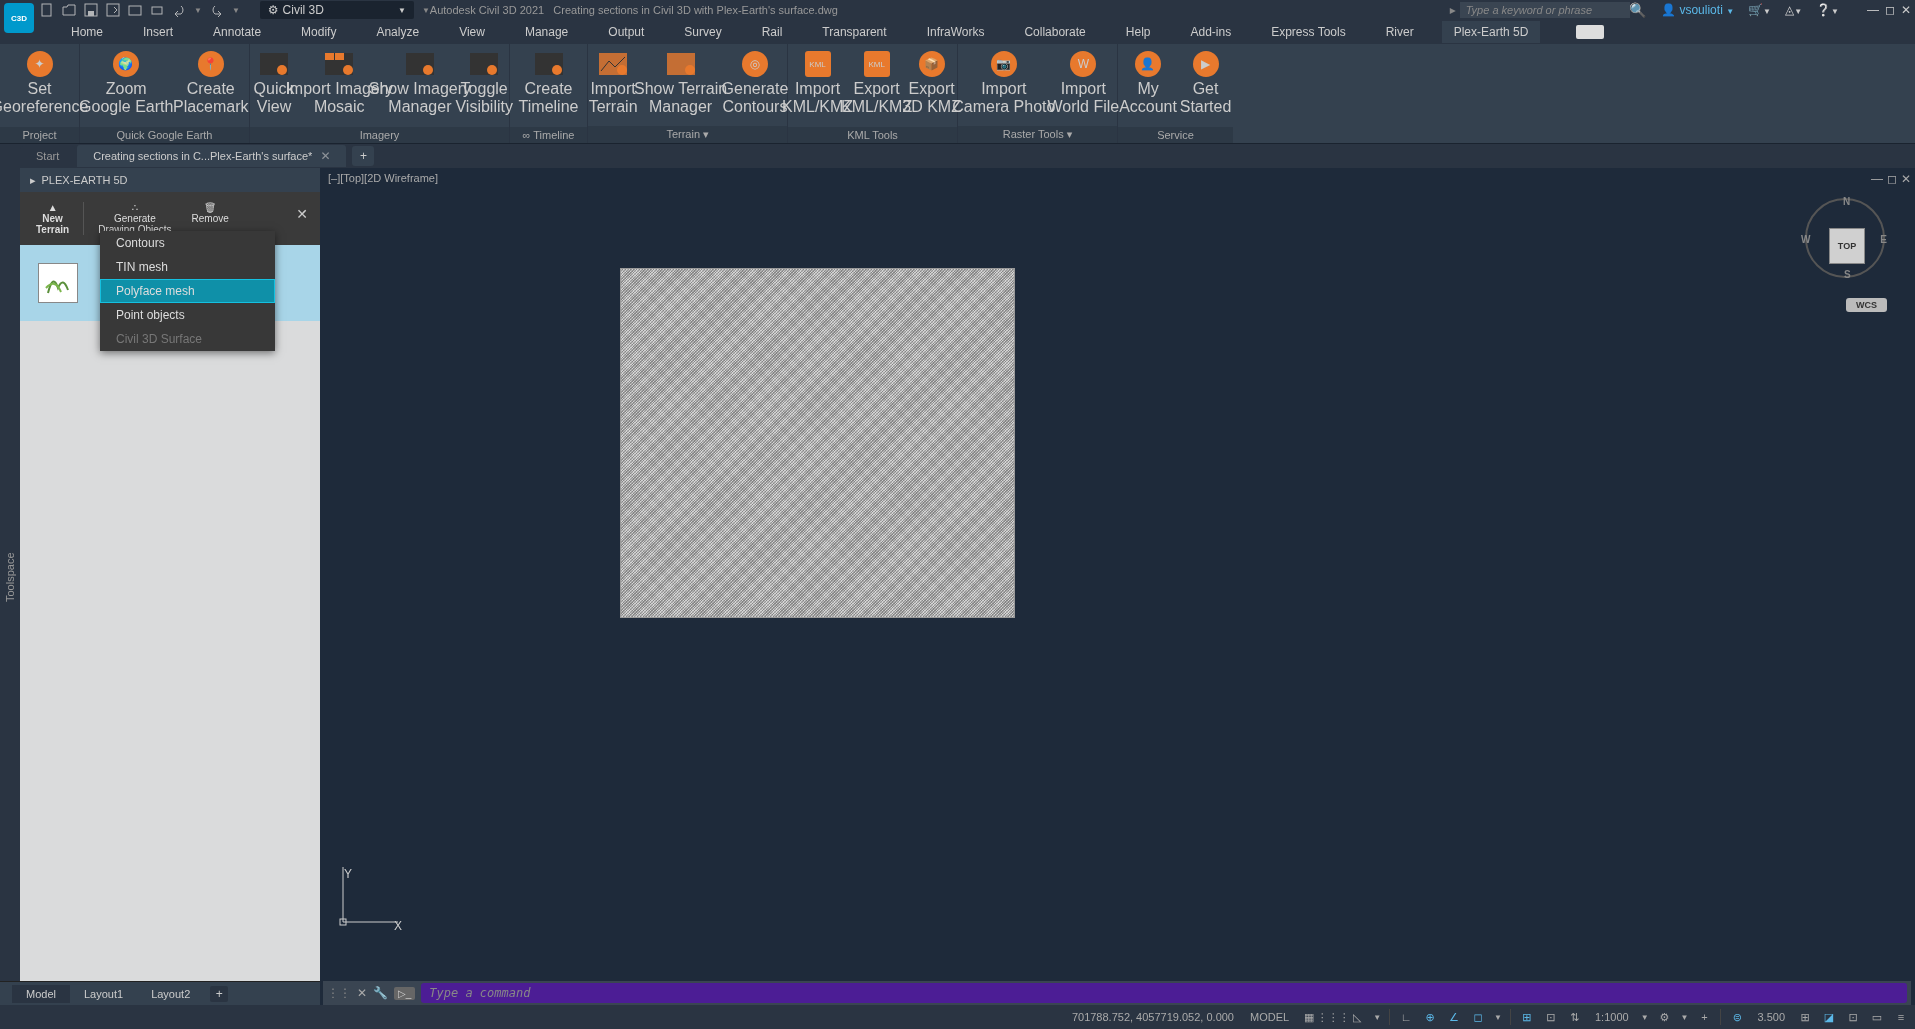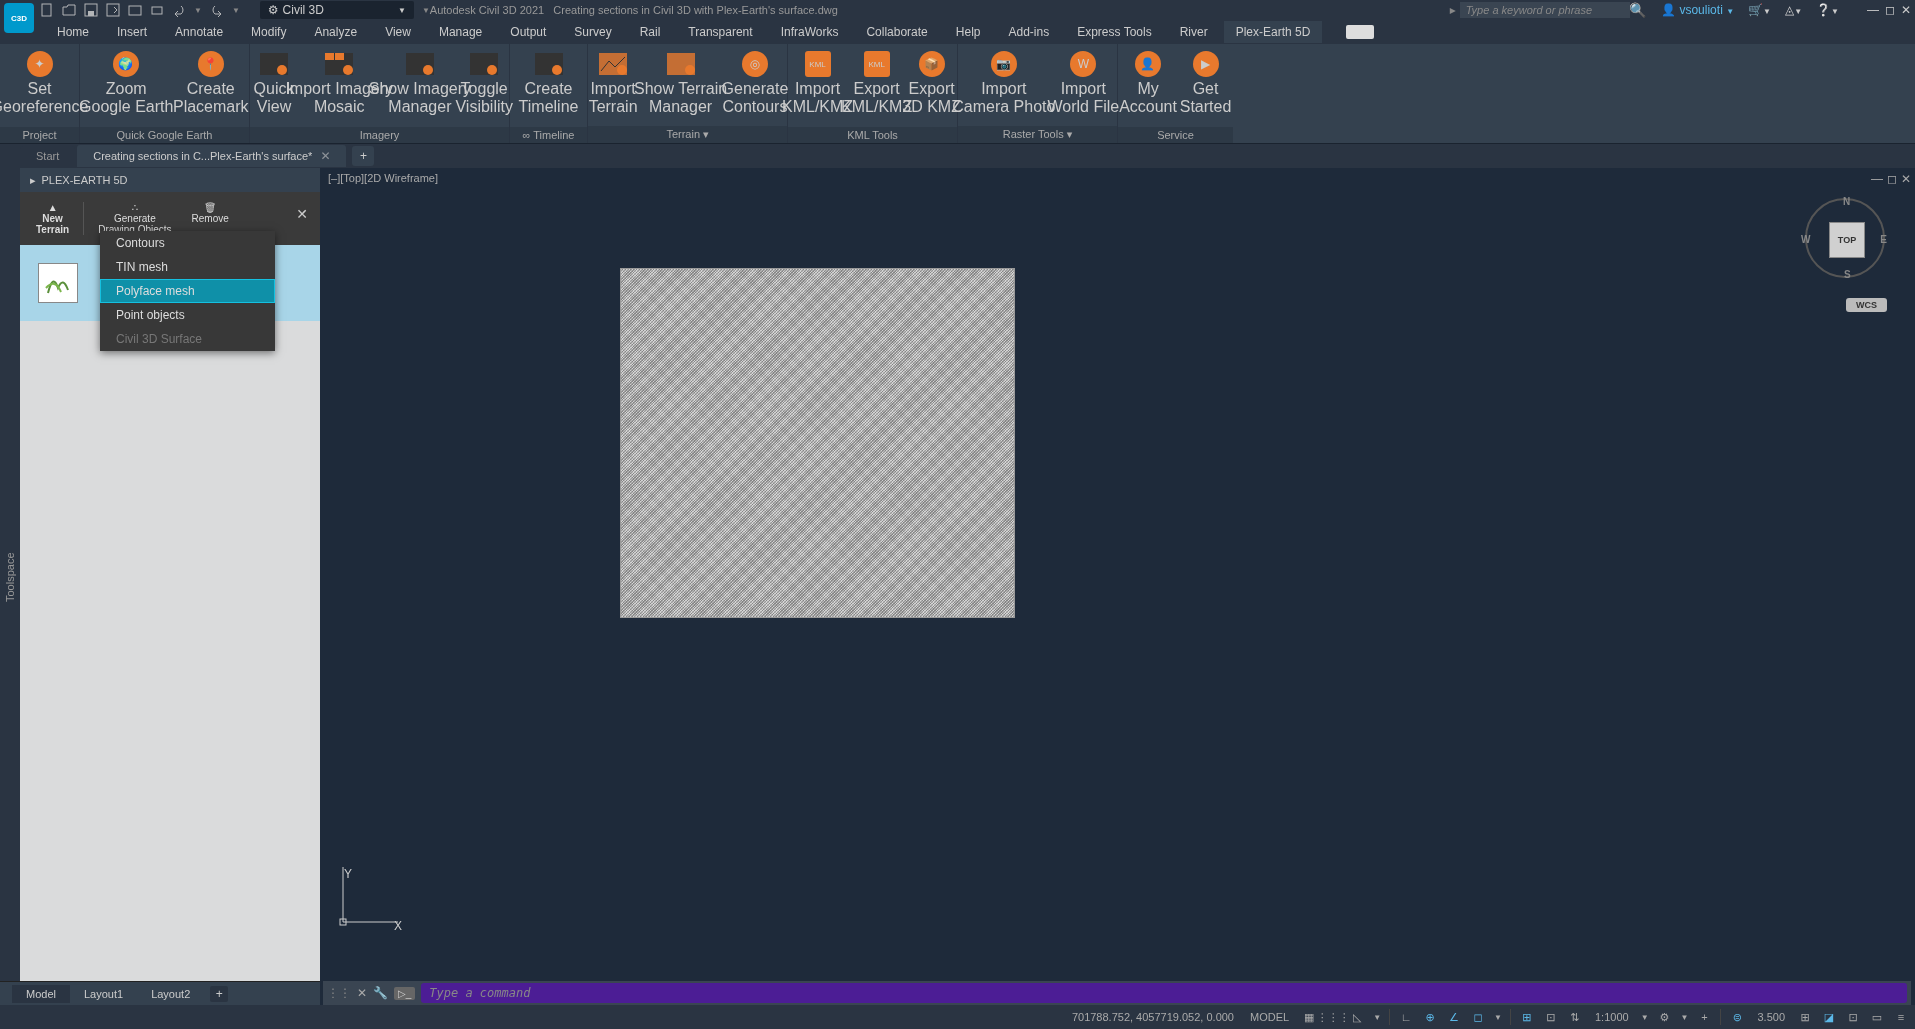--- a/index.html
+++ b/index.html
@@ -11,21 +11,21 @@
 .qat { display:flex; gap:8px; align-items:center; }
 .qat-icon { width:14px; height:14px; display:flex; align-items:center; justify-content:center; cursor:pointer; opacity:.85; }
 .ws-dd { margin-left:20px; display:flex; align-items:center; gap:4px; background:#1a232f; padding:2px 8px; border-radius:2px; }
 .title-text { flex:1; text-align:left; font-size:11px; color:#999; }
 .search-box { background:#3a4552; border:none; padding:2px 6px; width:170px; font-size:11px; color:#ccc; font-style:italic; }
 .search-box::placeholder{color:#888;font-style:italic;}
 .title-right { display:flex; gap:14px; align-items:center; }
 .win-btns { display:flex; gap:6px; margin-left:14px; }
 
 
-.menubar { height:24px; background:#2a3442; display:flex; align-items:center; padding-left:45px; gap:4px; }
+.menubar { height:24px; background:#2a3442; display:flex; align-items:center; padding-left:59px; gap:16px; }
 .menu-item { padding:4px 12px; font-size:12px; color:#ccc; cursor:pointer; }
 .menu-item.active { background:#34414f; }
 
 
 .ribbon { height:100px; background:#34414f; display:flex; border-bottom:1px solid #1a232f; }
 .rpanel { display:flex; flex-direction:column; border-right:1px solid #2a3442; padding:4px 0 0; }
 .rpanel-body { flex:1; display:flex; align-items:flex-start; justify-content:center; gap:0; }
 .rpanel-title { font-size:11px; color:#aaa; text-align:center; padding:2px 0; background:#2d3946; }
 .rbtn { display:flex; flex-direction:column; align-items:center; padding:2px 6px; cursor:pointer; min-width:48px; }
 .rbtn-icon { width:32px; height:28px; display:flex; align-items:center; justify-content:center; margin-bottom:2px; }
@@ -60,21 +60,21 @@
 .dditem.hover { background:#0f90a8; border:1px solid #15c1e0; padding:4px 15px; }
 .dditem.disabled { color:#777; }
 
 
 .viewport { flex:1; background:#1e2a3a; position:relative; }
 .vp-controls { position:absolute; top:4px; left:8px; font-size:11px; color:#aaa; }
 .vp-winbtns { position:absolute; top:4px; right:4px; display:flex; gap:4px; color:#aaa; font-size:12px; }
 .mesh { position:absolute; top:100px; left:300px; width:395px; height:350px; background:repeating-linear-gradient(45deg,#b8b8b8 0,#b8b8b8 1px,#d4d4d4 1px,#d4d4d4 2px),repeating-linear-gradient(-45deg,#b8b8b8 0,#b8b8b8 1px,transparent 1px,transparent 2px); background-blend-mode:multiply; border:1px solid #999; }
 .viewcube { position:absolute; top:30px; right:30px; width:80px; height:80px; }
 .vc-ring { width:80px; height:80px; border:2px solid #555; border-radius:50%; position:relative; }
-.vc-face { position:absolute; top:22px; left:22px; width:36px; height:36px; background:#d0d0d0; border:1px solid #888; display:flex; align-items:center; justify-content:center; font-size:9px; color:#333; font-weight:bold; }
+.vc-face { position:absolute; top:28px; left:22px; width:36px; height:36px; background:#d0d0d0; border:1px solid #888; display:flex; align-items:center; justify-content:center; font-size:9px; color:#333; font-weight:bold; }
 .vc-n{position:absolute;top:-4px;left:36px;font-size:10px;color:#888;font-weight:bold;}
 .vc-s{position:absolute;bottom:-4px;left:37px;font-size:10px;color:#888;font-weight:bold;}
 .vc-e{position:absolute;right:-4px;top:34px;font-size:10px;color:#888;font-weight:bold;}
 .vc-w{position:absolute;left:-6px;top:34px;font-size:10px;color:#888;font-weight:bold;}
 .wcs-badge { position:absolute; top:130px; right:28px; background:#bbb; color:#333; font-size:9px; padding:2px 10px; border-radius:3px; font-weight:bold; }
 .ucs { position:absolute; bottom:60px; left:18px; font-family:monospace; color:#ccc; }
 .ucs-y{position:absolute;bottom:46px;left:6px;}
 .ucs-x{position:absolute;bottom:-6px;left:56px;}
 .ucs svg{overflow:visible;}
 

